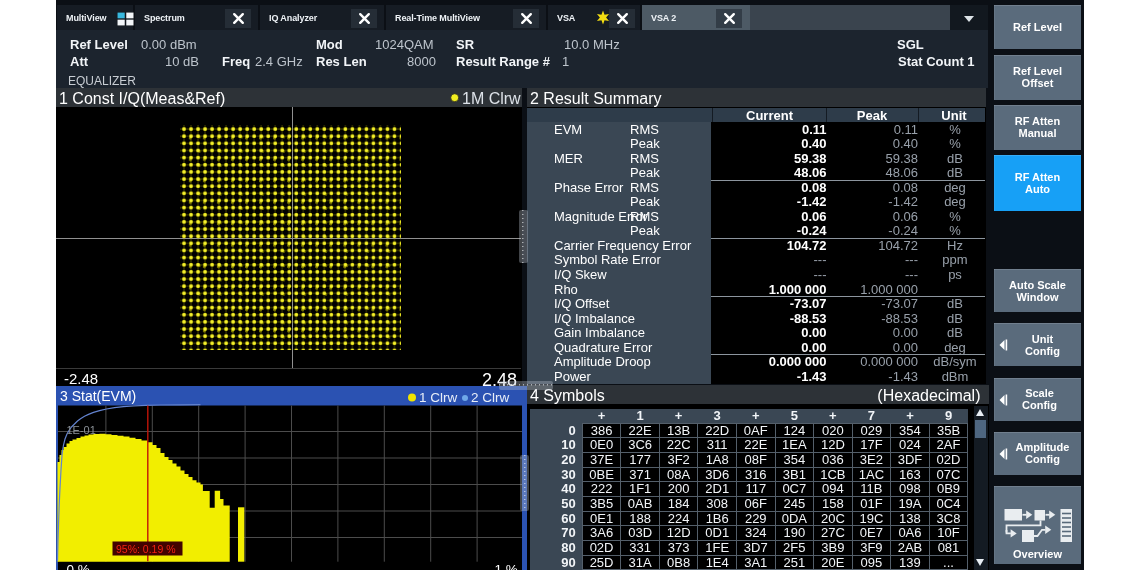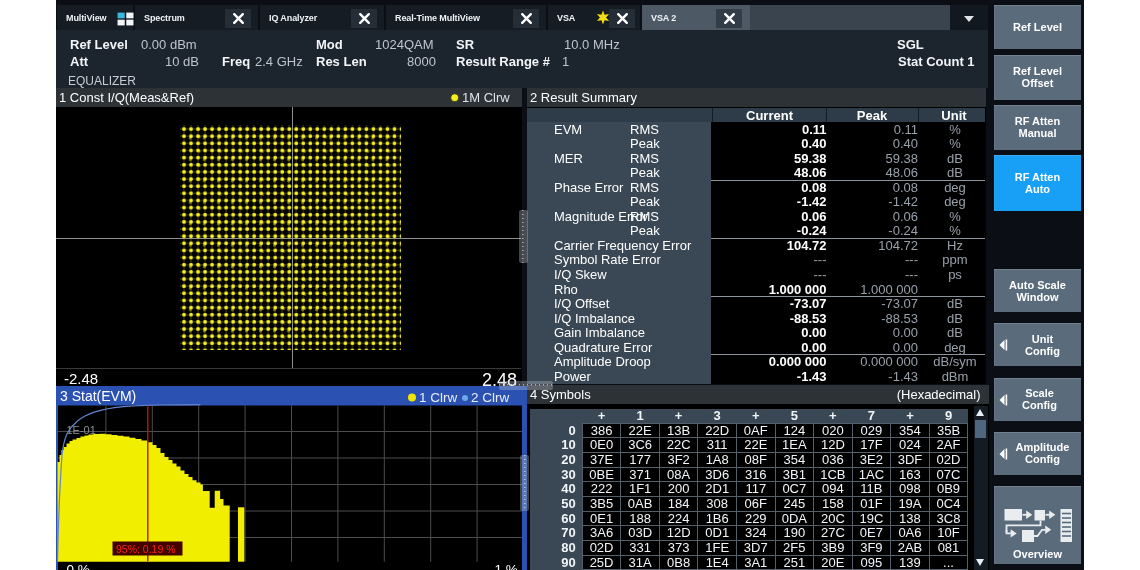--- a/index.html
+++ b/index.html
@@ -9,21 +9,21 @@
   #app{position:absolute;left:56px;top:0;width:1028px;height:570px;background:#0b0f15;}
   #tabbar{position:absolute;left:0;top:5px;width:932px;height:25px;background:#0b0f15;}
   .tab{position:absolute;top:0;height:25px;background:#161c24;color:#eef2f6;font-size:9px;font-weight:bold;letter-spacing:-0.1px;}
   .tab .lbl{position:absolute;left:9px;top:8px;}
   .xbtn{position:absolute;top:3.5px;width:26px;height:19px;background:#252d36;text-align:center;}
   #settings{position:absolute;left:0;top:30px;width:932px;height:57.5px;background:#1c242e;color:#fff;font-size:13px;}
   #settings .lab{position:absolute;font-weight:bold;color:#f2f5f8;}
   #settings .val{position:absolute;color:#bdc4cc;}
   #equal{position:absolute;left:12px;top:73.5px;color:#c8cdd3;font-size:12px;}
   .win{position:absolute;background:#000;}
-  .whead{position:absolute;left:0;top:0;right:0;height:19px;background:#2d3237;color:#fff;font-size:13px;}
+  .whead{position:absolute;left:0;top:0;right:0;height:19px;background:#2d3237;color:#fff;font-size:16px;}
   .whead .t{position:absolute;left:3px;top:2px;}
   #w2 .row{position:absolute;left:0;width:458px;height:14.55px;font-size:13px;color:#fff;}
   #w2 .lb{position:absolute;left:3px;top:0;margin-left:24px;}
   #w2 .sub{position:absolute;left:103px;top:0;}
   #w2 .cur{position:absolute;left:184px;width:115.5px;top:0;text-align:right;font-weight:bold;}
   #w2 .pk{position:absolute;left:301px;width:90px;top:0;text-align:right;color:#98a0aa;}
   #w2 .un{position:absolute;left:396px;width:64px;top:0;text-align:center;color:#98a0aa;}
   .gline{position:absolute;left:184px;width:274px;height:1px;background:#8c959e;}
   #w4tbl td{border:1px solid #545f6a;background:#000;color:#f2f5f8;text-align:center;padding:0;font-size:13px;line-height:13.67px;overflow:hidden;}
   #w4tbl td.rl{background:#3a4754;border:none;text-align:right;padding-right:6px;font-weight:bold;}

